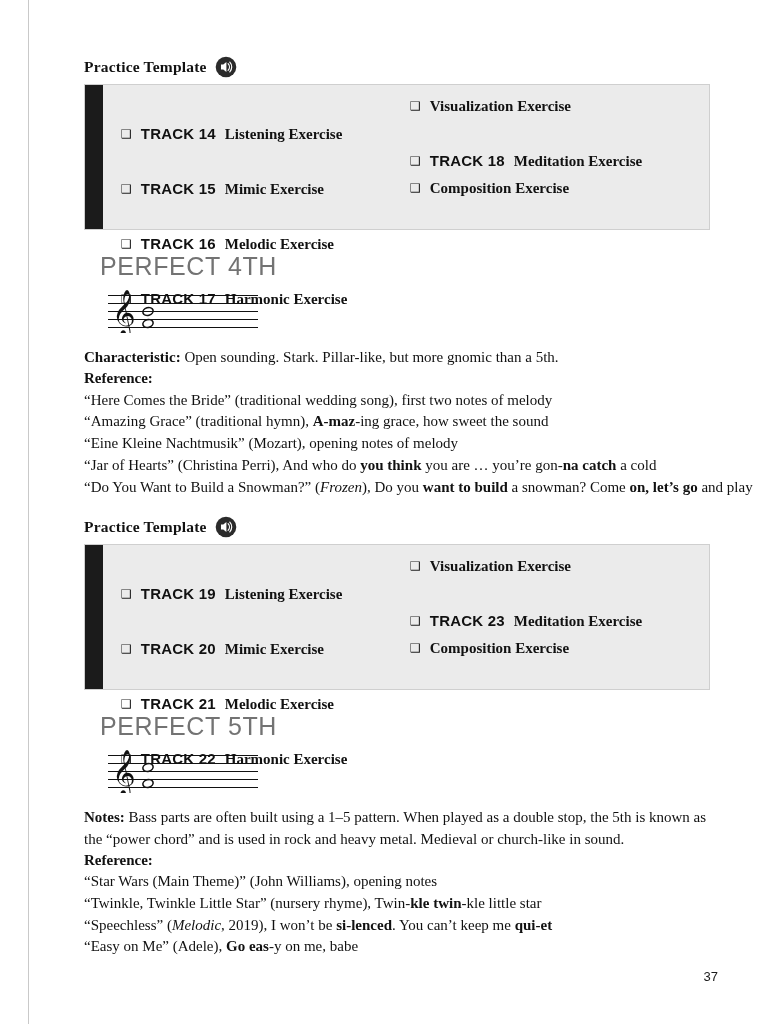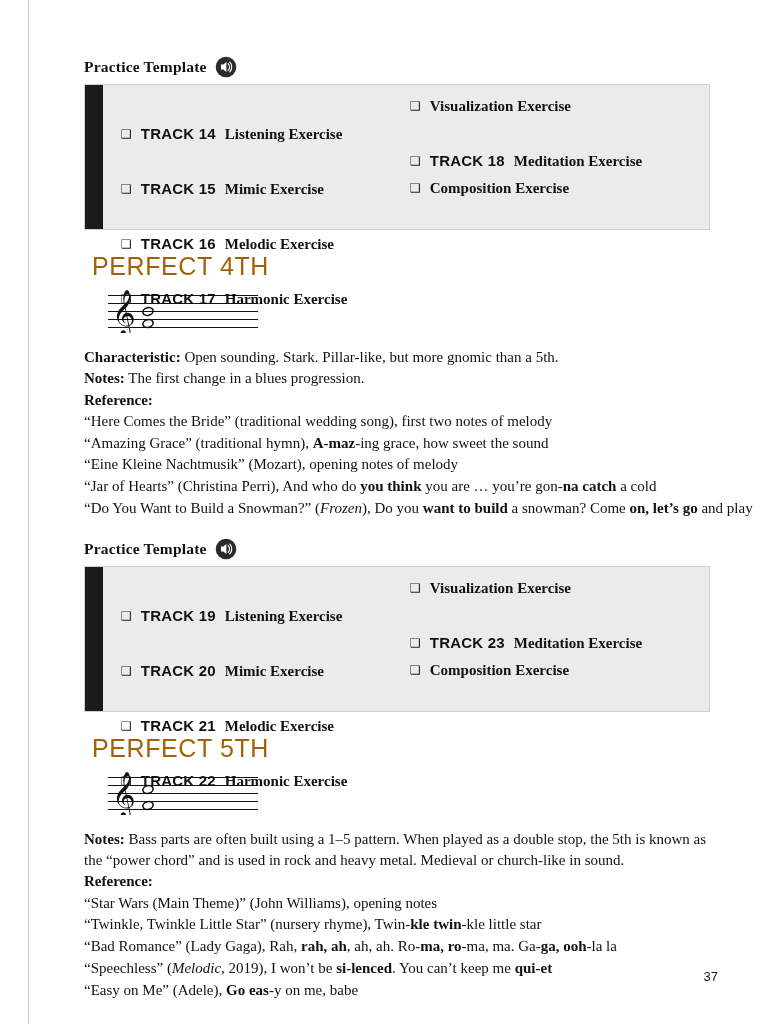--- a/index.html
+++ b/index.html
@@ -112,22 +112,22 @@
     font-weight: bold;
     font-size: 15px;
   }
 
   
   .interval-title {
     font-family: "Liberation Sans", sans-serif;
     font-weight: normal;
     font-size: 25px;
     letter-spacing: .6px;
-    margin: 22px 0 6px 8px;
-    color: #a16207;
+    margin: 22px 0 6px 16px;
+    color: #737373;
   }
   .staff-wrap {
     margin: 6px 0 10px 24px;
   }
   .body-text {
     font-size: 15px;
     line-height: 1.42;
   }
   .body-text .lbl {
     font-weight: bold;
@@ -227,23 +227,20 @@
         <text x="4" y="39" font-family="DejaVu Serif, serif" font-size="40" fill="#111">𝄞</text>
         <ellipse cx="40" cy="36.5" rx="5.2" ry="3.8" fill="none" stroke="#111" stroke-width="1.6" transform="rotate(-16 40 36.5)"></ellipse>
         <ellipse cx="40" cy="24.5" rx="5.2" ry="3.8" fill="none" stroke="#111" stroke-width="1.6" transform="rotate(-16 40 24.5)"></ellipse>
       </svg>
     </div>
 
     <div class="body-text">
       <span class="lbl">Characteristic:</span><span> Open sounding. Stark. Pillar-like, but more gnomic than a 5th.</span>
     </div>
     <div class="body-text">
-      <span class="lbl">Notes:</span><span> The first change in a blues progression.</span>
-    </div>
-    <div class="body-text">
       <span class="lbl">Reference:</span>
     </div>
     <div class="ref-list">
       <div>“Here Comes the Bride” (traditional wedding song), first two notes of melody</div>
       <div>“Amazing Grace” (traditional hymn), <b>A-maz</b>-ing grace, how sweet the sound</div>
       <div>“Eine Kleine Nachtmusik” (Mozart), opening notes of melody</div>
       <div>“Jar of Hearts” (Christina Perri), And who do <b>you think</b> you are … you’re gon-<b>na catch</b> a cold</div>
       <div>“Do You Want to Build a Snowman?” (<i>Frozen</i>), Do you <b>want to build</b> a snowman? Come <b>on, let’s go</b> and play</div>
     </div>
 
@@ -323,21 +320,20 @@
 
     <div class="body-text">
       <span class="lbl">Notes:</span><span> Bass parts are often built using a 1–5 pattern. When played as a double stop, the 5th is known as the “power chord” and is used in rock and heavy metal. Medieval or church-like in sound.</span>
     </div>
     <div class="body-text">
       <span class="lbl">Reference:</span>
     </div>
     <div class="ref-list">
       <div>“Star Wars (Main Theme)” (John Williams), opening notes</div>
       <div>“Twinkle, Twinkle Little Star” (nursery rhyme), Twin-<b>kle twin</b>-kle little star</div>
-      <div>“Bad Romance” (Lady Gaga), Rah, <b>rah, ah</b>, ah, ah. Ro-<b>ma, ro</b>-ma, ma. Ga-<b>ga, ooh</b>-la la</div>
       <div>“Speechless” (<i>Melodic</i>, 2019), I won’t be <b>si-lenced</b>. You can’t keep me <b>qui-et</b></div>
       <div>“Easy on Me” (Adele), <b>Go eas</b>-y on me, babe</div>
     </div>
 
   </div>
 
   <div class="page-number">37</div>
 </div>
 
 </body></html>

